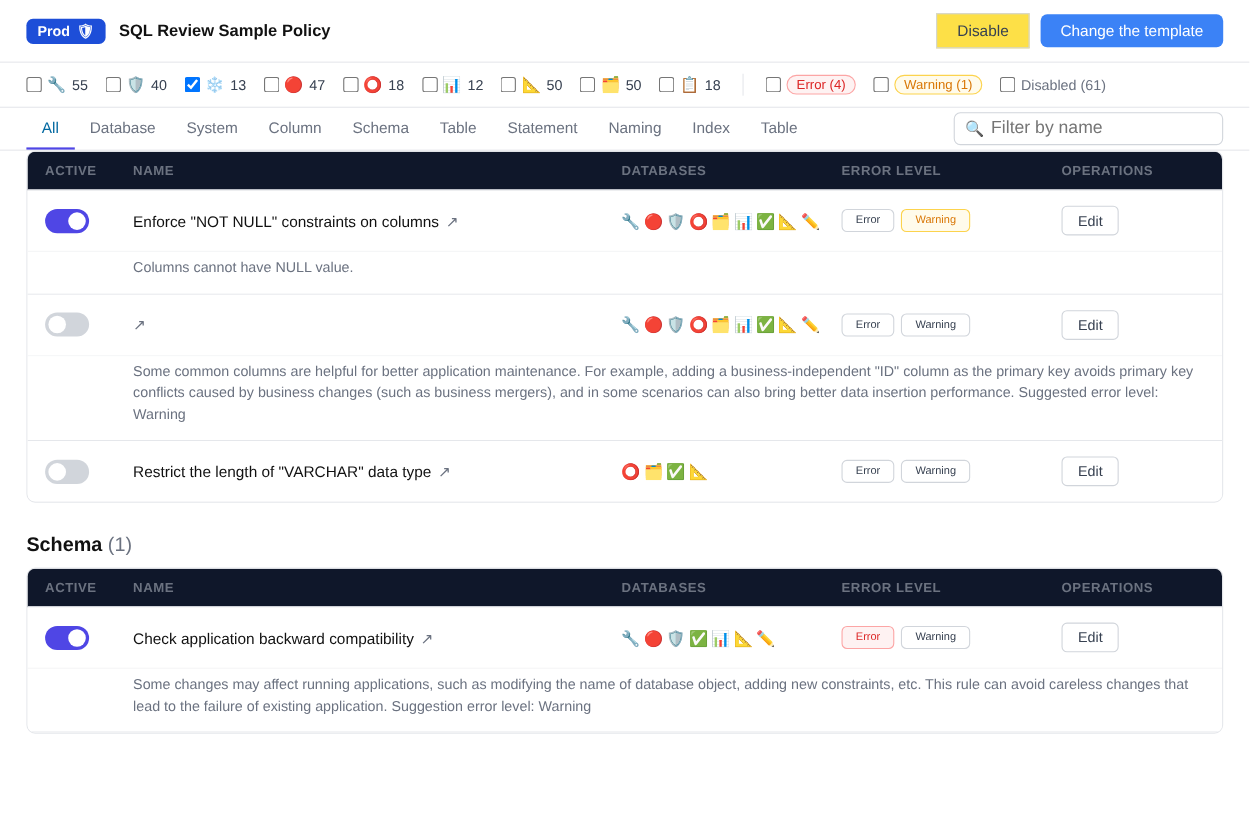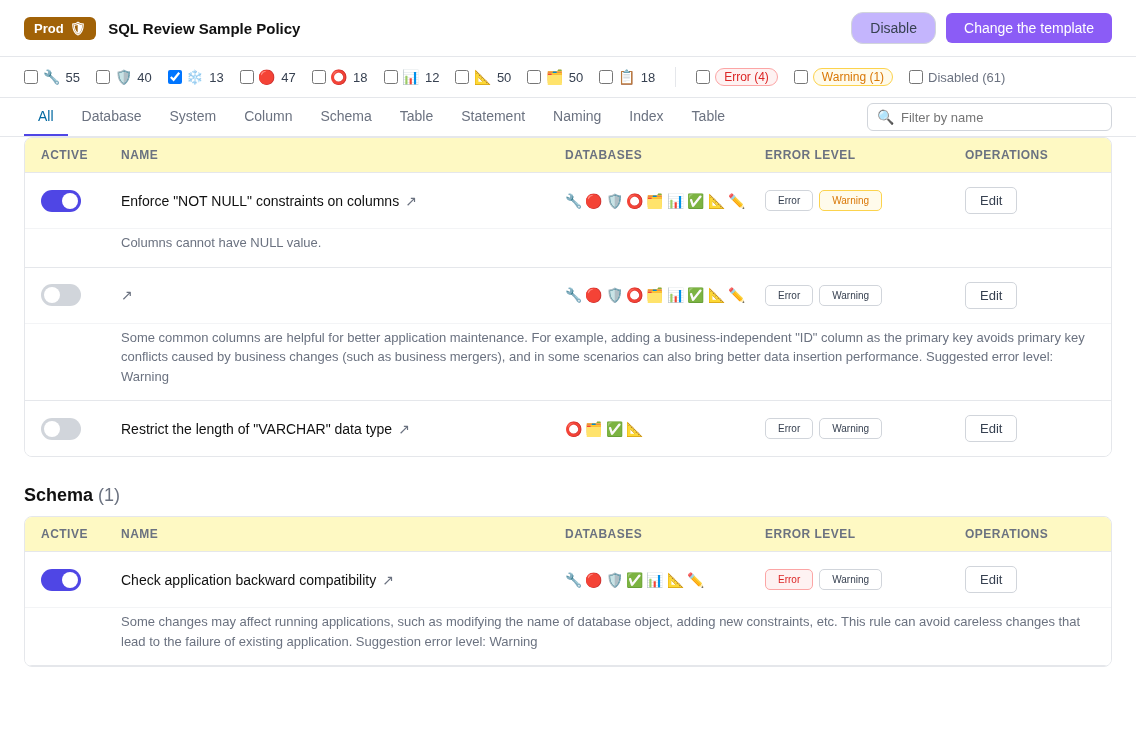--- a/index.html
+++ b/index.html
@@ -1,54 +1,54 @@
 <!DOCTYPE html>
 <html><head>
   <meta charset="utf-8">
   <style>
     * { box-sizing: border-box; margin: 0; padding: 0; }
     body { font-family: -apple-system, BlinkMacSystemFont, 'Segoe UI', sans-serif; font-size: 14px; color: #1a1a1a; background: #fff; }
 
     
     .header { display: flex; align-items: center; justify-content: space-between; padding: 12px 24px; border-bottom: 1px solid #e5e7eb; }
     .header-left { display: flex; align-items: center; gap: 12px; }
-    .prod-badge { display: flex; align-items: center; gap: 6px; background: #a16207; color: white; border-radius: 6px; padding: 4px 10px; font-size: 13px; font-weight: 600; }
+    .prod-badge { display: flex; align-items: center; gap: 6px; background: #1d4ed8; color: white; border-radius: 6px; padding: 4px 10px; font-size: 13px; font-weight: 600; }
     .policy-title { font-size: 15px; font-weight: 600; color: #111; }
     .header-right { display: flex; gap: 10px; align-items: center; }
-    .btn-disable { padding: 7px 18px; border: 1px solid #d1d5db; border-radius: 12px; background: #c4b5fd; font-size: 14px; cursor: pointer; color: #374151; }
-    .btn-change-template { padding: 7px 18px; border: none; border-radius: 6px; background: #8b5cf6; color: white; font-size: 14px; cursor: pointer; font-weight: 500; }
+    .btn-disable { padding: 7px 18px; border: 1px solid #d1d5db; border-radius: 0; background: #fde047; font-size: 14px; cursor: pointer; color: #374151; }
+    .btn-change-template { padding: 7px 18px; border: none; border-radius: 6px; background: #3b82f6; color: white; font-size: 14px; cursor: pointer; font-weight: 500; }
 
     
     .filter-bar { display: flex; align-items: center; padding: 10px 24px; gap: 16px; border-bottom: 1px solid #e5e7eb; flex-wrap: wrap; }
     .filter-item { display: flex; align-items: center; gap: 5px; font-size: 13px; color: #374151; }
     .filter-item input[type=checkbox] { width: 14px; height: 14px; }
     .filter-icon { font-size: 14px; }
     .filter-count { font-size: 13px; }
     .badge-error { background: #fef2f2; color: #dc2626; border: 1px solid #fca5a5; border-radius: 12px; padding: 1px 8px; font-size: 12px; font-weight: 500; }
     .badge-warning { background: #fffbeb; color: #d97706; border: 1px solid #fcd34d; border-radius: 12px; padding: 1px 8px; font-size: 12px; font-weight: 500; }
     .badge-disabled { color: #6b7280; font-size: 13px; }
     .divider { width: 1px; height: 20px; background: #e5e7eb; margin: 0 4px; }
 
     
     .nav-tabs { display: flex; align-items: center; padding: 0 24px; border-bottom: 1px solid #e5e7eb; gap: 0; }
     .nav-tab { padding: 10px 14px; font-size: 14px; color: #6b7280; cursor: pointer; border-bottom: 2px solid transparent; white-space: nowrap; }
     .nav-tab.active { color: #0369a1; border-bottom: 2px solid #4f46e5; font-weight: 500; }
     .nav-search { margin-left: auto; display: flex; align-items: center; border: 1px solid #d1d5db; border-radius: 6px; padding: 5px 10px; gap: 6px; }
-    .nav-search input { border: none; outline: none; font-size: 13px; color: #0f766e; width: 200px; }
+    .nav-search input { border: none; outline: none; font-size: 16px; color: #0f766e; width: 200px; }
 
     
     .main { padding: 0 24px; }
 
     
     .section-title { font-size: 18px; font-weight: 700; color: #111; padding: 20px 0 10px; }
     .section-count { font-weight: 400; color: #6b7280; }
 
     
     .rule-table { width: 100%; border: 1px solid #e5e7eb; border-radius: 8px; overflow: hidden; margin-bottom: 8px; }
-    .rule-table-header { display: grid; grid-template-columns: 80px 1fr 200px 200px 130px; background: #fef9c3; padding: 10px 16px; border-bottom: 1px solid #e5e7eb; }
+    .rule-table-header { display: grid; grid-template-columns: 80px 1fr 200px 200px 130px; background: #0f172a; padding: 10px 16px; border-bottom: 1px solid #e5e7eb; }
     .rule-table-header span { font-size: 12px; font-weight: 600; color: #6b7280; text-transform: uppercase; letter-spacing: 0.04em; }
     .rule-row { display: grid; grid-template-columns: 80px 1fr 200px 200px 130px; padding: 14px 16px; align-items: center; border-bottom: 1px solid #f3f4f6; background: white; }
     .rule-row:last-child { border-bottom: none; }
     .rule-desc-row { padding: 4px 16px 14px 96px; background: white; color: #6b7280; font-size: 13px; border-bottom: 1px solid #e5e7eb; line-height: 1.5; }
 
     
     .toggle { position: relative; width: 40px; height: 22px; display: inline-block; }
     .toggle input { opacity: 0; width: 0; height: 0; }
     .toggle-slider { position: absolute; cursor: pointer; top: 0; left: 0; right: 0; bottom: 0; background: #d1d5db; border-radius: 11px; transition: 0.2s; }
     .toggle-slider:before { position: absolute; content: ""; height: 16px; width: 16px; left: 3px; bottom: 3px; background: white; border-radius: 50%; transition: 0.2s; }

